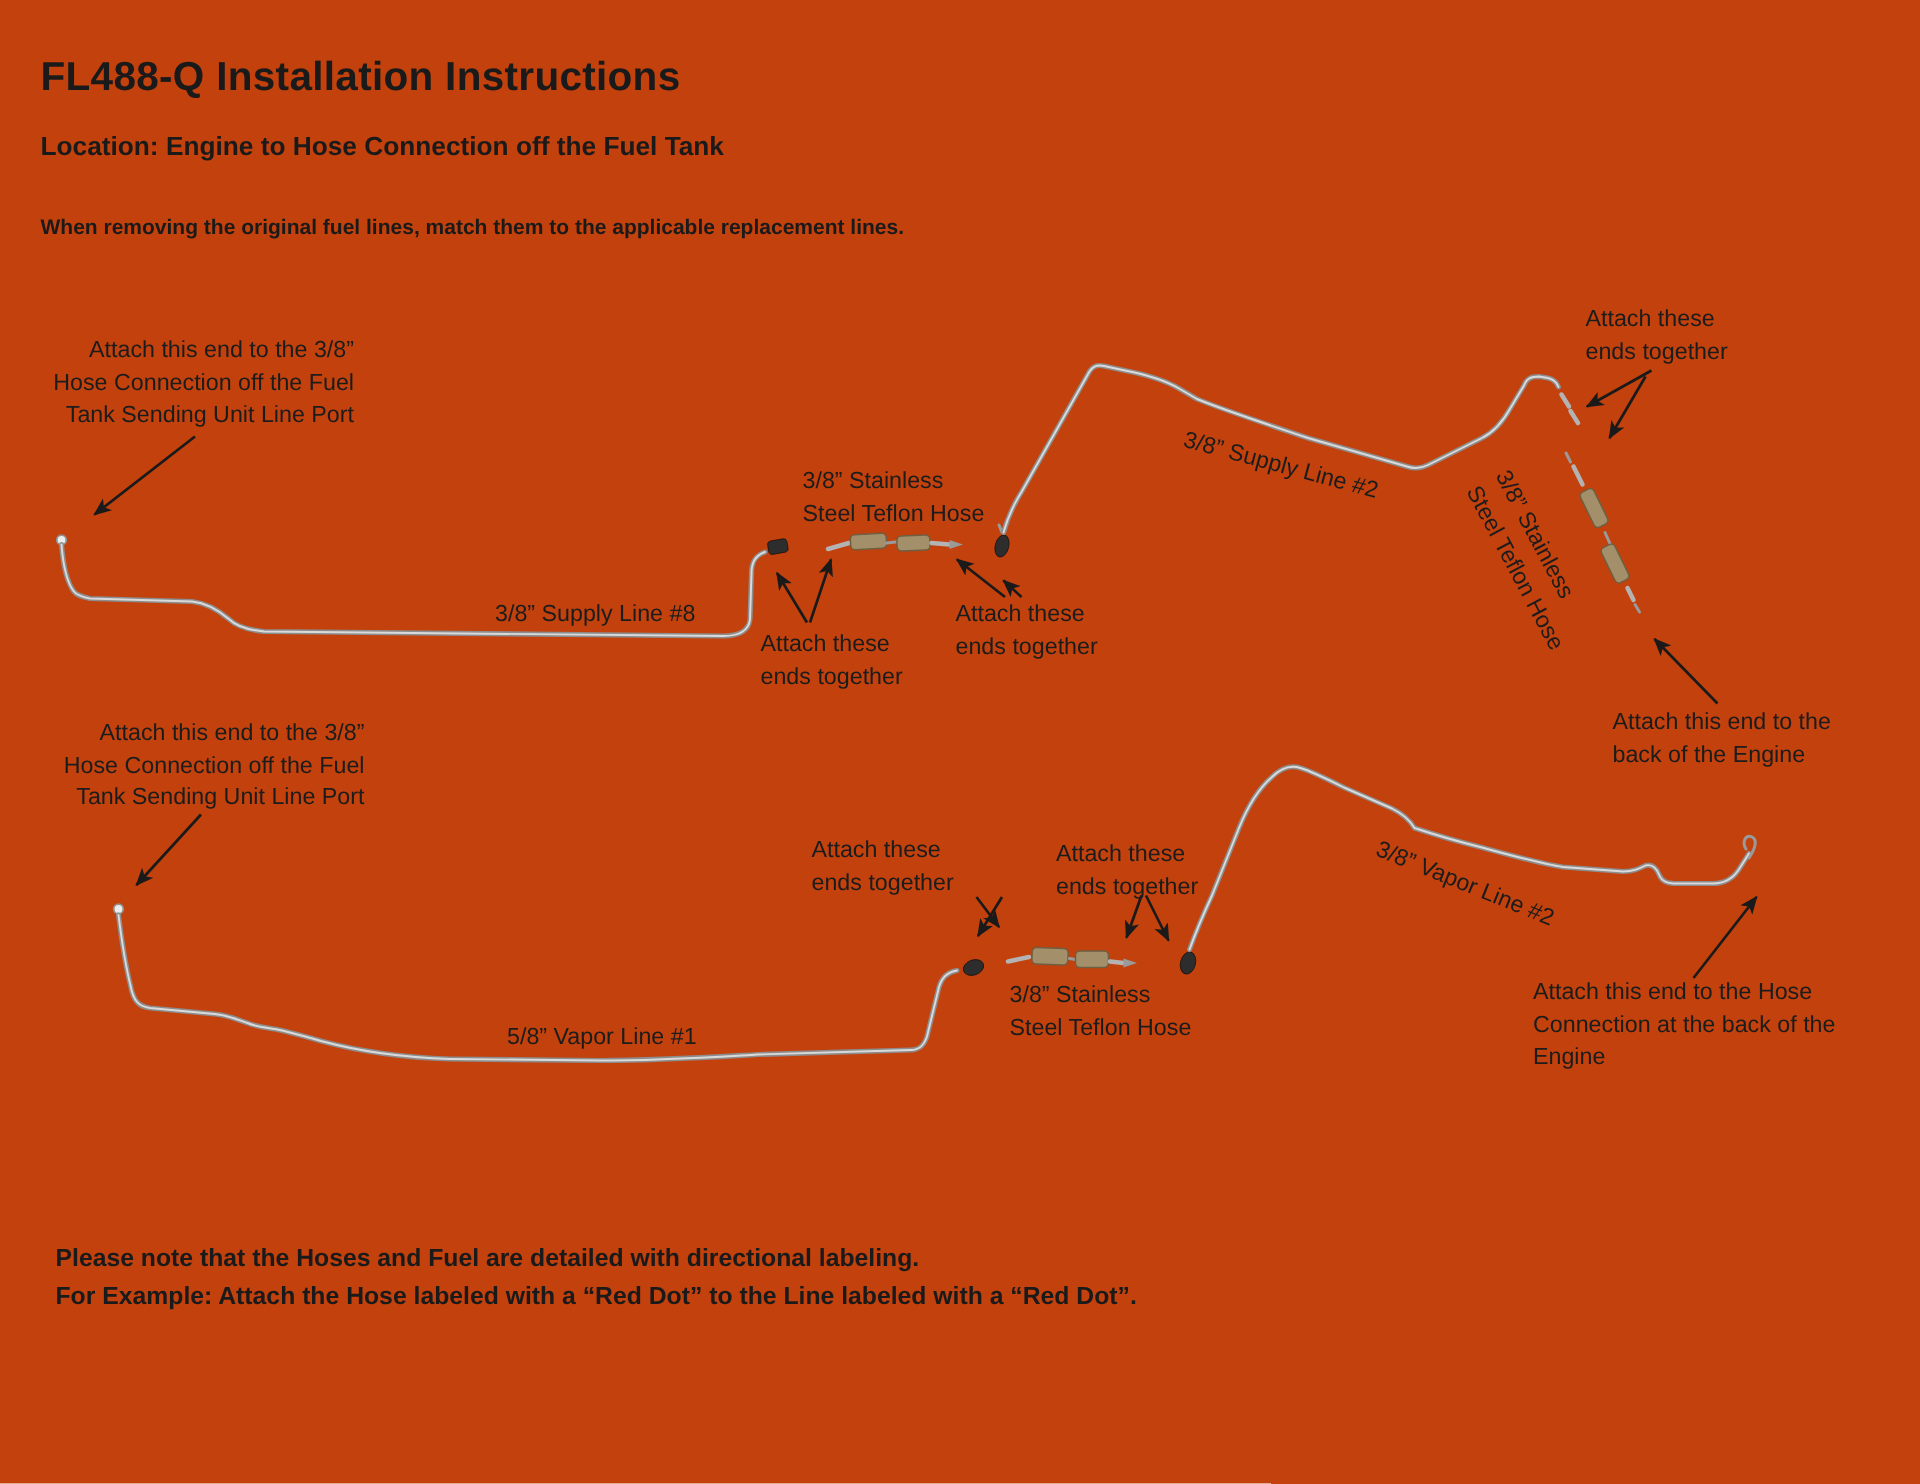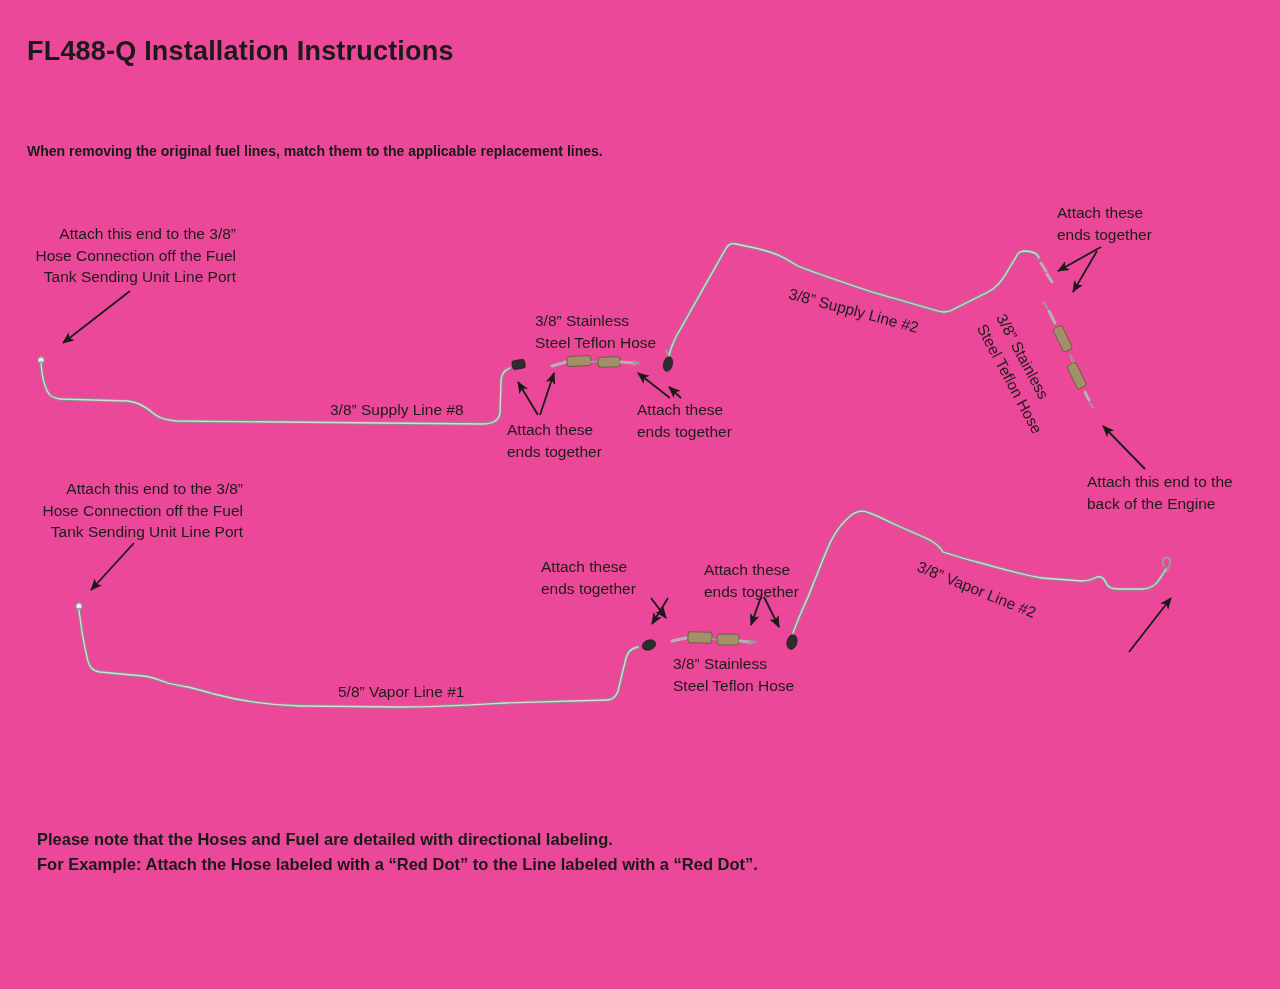--- a/index.html
+++ b/index.html
@@ -1,19 +1,19 @@
 <!DOCTYPE html>
 <html><head>
 <meta charset="utf-8">
 <style>
   html,body{margin:0;padding:0;background:#fff;}
   #page{
     position:relative;
     width:1280px;height:989px;
-    background:#ec4899;
+    background:#c2410c;
     font-family:"Liberation Sans", sans-serif;
     color:#1a1a1a;
     overflow:hidden;
   }
   #art{position:absolute;left:0;top:0;width:1280px;height:989px;}
   .title{
     position:absolute;left:27px;top:36px;
     font-size:27px;font-weight:bold;letter-spacing:0.2px;
   }
   .subtitle{
@@ -131,48 +131,52 @@
       <path class="arrow" marker-end="url(#ah)" d="M 134,543 L 91,590"></path>
       <path class="arrow" marker-end="url(#ah)" d="M 668,598 L 652,624"></path>
       <path class="arrow" marker-end="url(#ah)" d="M 651,598 L 666,618"></path>
       <path class="arrow" marker-end="url(#ah)" d="M 761,597 L 751,625"></path>
       <path class="arrow" marker-end="url(#ah)" d="M 764,597 L 779,627"></path>
       <path class="arrow" marker-end="url(#ah)" d="M 1129,652 L 1171,598"></path>
     </g>
   </svg>
 
   <div class="title">FL488-Q Installation Instructions</div>
+  <div class="subtitle">Location: Engine to Hose Connection off the Fuel Tank</div>
   <div class="instruction">When removing the original fuel lines, match them to the applicable replacement lines.</div>
 
   <div class="lbl center" style="left:24px;top:223px;width:212px;">Attach this end to the 3/8”
 Hose Connection off the Fuel
 Tank Sending Unit Line Port</div>
   <div class="lbl" style="left:330px;top:399px;">3/8” Supply Line #8</div>
   <div class="lbl" style="left:535px;top:310px;">3/8” Stainless
 Steel Teflon Hose</div>
   <div class="lbl" style="left:507px;top:419px;">Attach these
 ends together</div>
   <div class="lbl" style="left:637px;top:399px;">Attach these
 ends together</div>
   <div class="lbl rot" style="left:792px;top:283px;transform:rotate(15deg);">3/8” Supply Line #2</div>
   <div class="lbl" style="left:1057px;top:202px;">Attach these
 ends together</div>
   <div class="lbl rot" style="left:1010px;top:310px;transform:rotate(62deg);">3/8” Stainless
 Steel Teflon Hose</div>
-  <div class="lbl" style="left:1075px;top:471px;margin-left:12px;">Attach this end to the
+  <div class="lbl" style="left:1075px;top:471px;">Attach this end to the
 back of the Engine</div>
 
   <div class="lbl center" style="left:31px;top:478px;width:212px;">Attach this end to the 3/8”
 Hose Connection off the Fuel
 Tank Sending Unit Line Port</div>
   <div class="lbl" style="left:338px;top:681px;">5/8” Vapor Line #1</div>
   <div class="lbl" style="left:541px;top:556px;">Attach these
 ends together</div>
   <div class="lbl" style="left:704px;top:559px;">Attach these
 ends together</div>
   <div class="lbl" style="left:673px;top:653px;">3/8” Stainless
 Steel Teflon Hose</div>
   <div class="lbl rot" style="left:922px;top:556px;transform:rotate(22deg);">3/8” Vapor Line #2</div>
+  <div class="lbl" style="left:1022px;top:651px;">Attach this end to the Hose
+Connection at the back of the
+Engine</div>
 
   <div class="footer">Please note that the Hoses and Fuel are detailed with directional labeling.
 For Example: Attach the Hose labeled with a “Red Dot” to the Line labeled with a “Red Dot”.</div>
 
 </div>
 
 </body></html>

